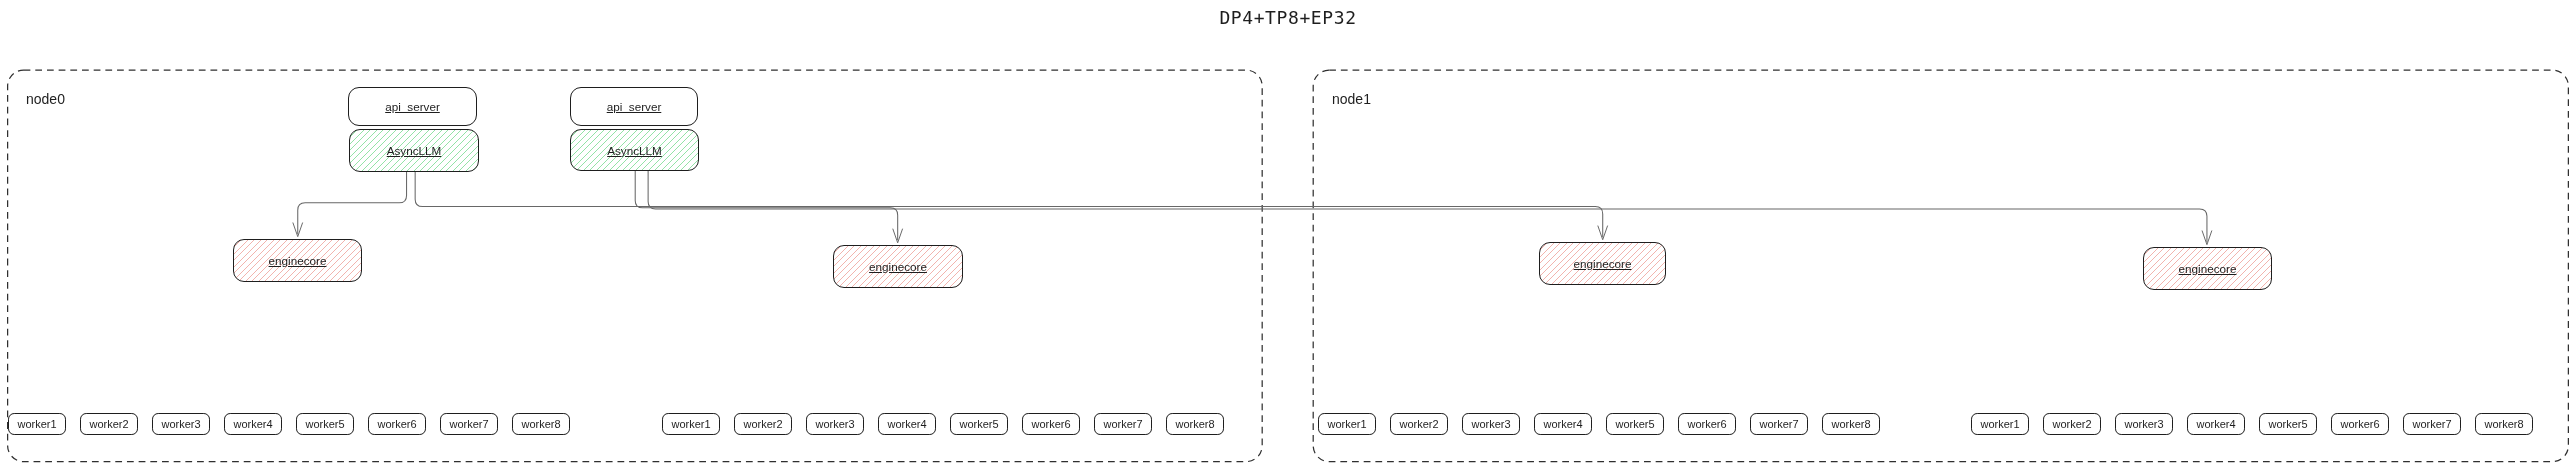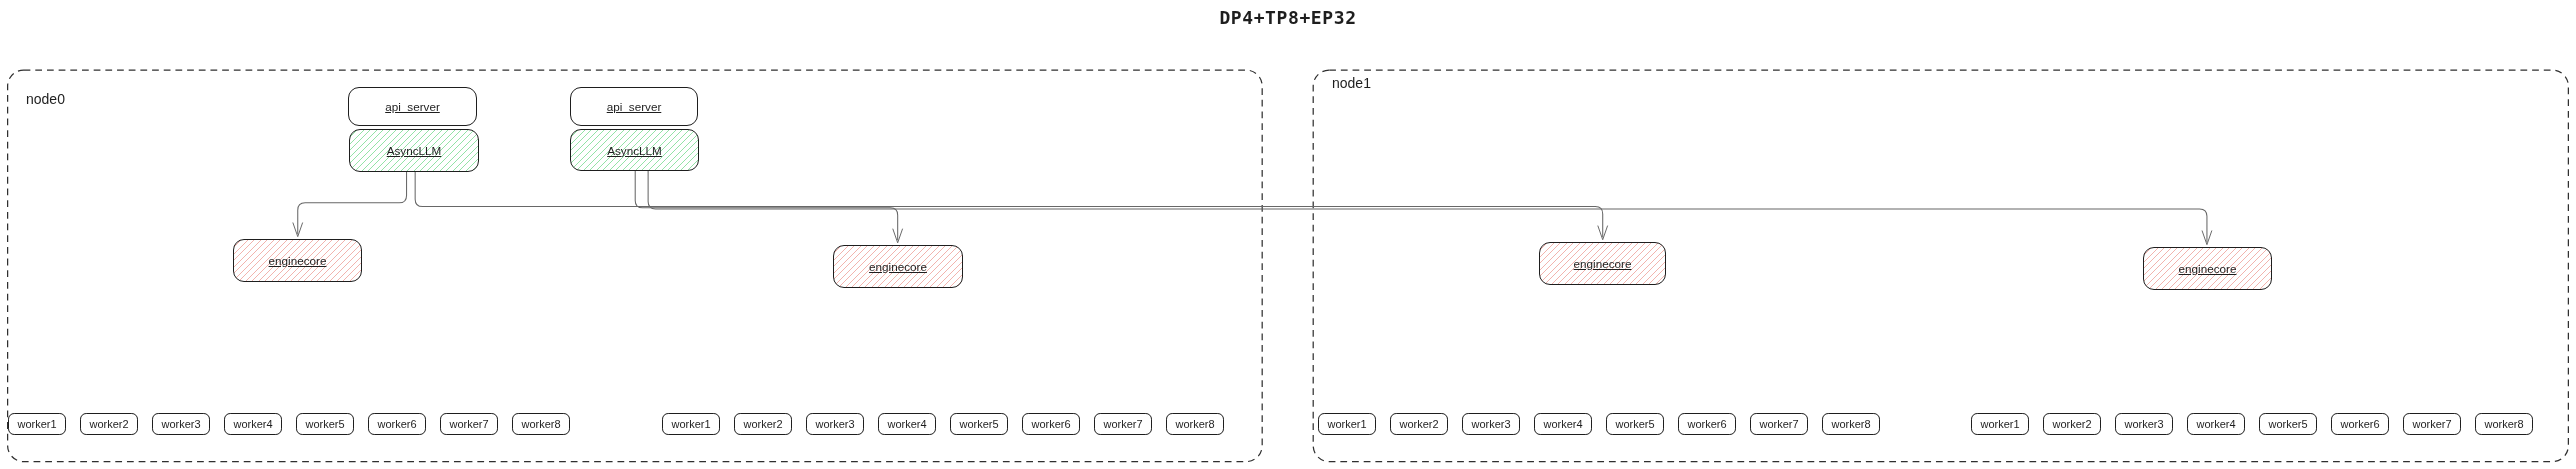--- a/index.html
+++ b/index.html
@@ -7,21 +7,21 @@
     --green-hatch:#94e3a7; --red-hatch:#f2b4ae; --node-border:#2f2f2f; --bg:#ffffff;
   }
   *{box-sizing:border-box;}
   html,body{margin:0;padding:0;}
   body{
     width:2576px;height:469px;position:relative;background:var(--bg);
     font-family:"Liberation Sans",sans-serif;color:var(--text);overflow:hidden;
   }
   .title{
     position:absolute;left:0;top:7.4px;width:100%;text-align:center;
-    font-family:"DejaVu Sans Mono",monospace;font-weight:bold;font-size:18px;
+    font-family:"DejaVu Sans Mono",monospace;font-weight:normal;font-size:18px;
     letter-spacing:0.6px;color:var(--text);
   }
   svg.layer{position:absolute;left:0;top:0;width:2576px;height:469px;pointer-events:none;}
   .node-label{
     position:absolute;font-family:Liberation Sans, sans-serif;font-size:14px;color:var(--text);
   }
   .box{
     position:absolute;border:1.2px solid var(--box-border);border-radius:11px;
     display:flex;align-items:center;justify-content:center;background:#fff;
     font-size:11.7px;color:var(--text);text-decoration:underline;
@@ -59,21 +59,21 @@
   <path d="M1032,278 L1032,326 Q1032,338 1044,338 L1447,338 Q1459,338 1459,350 L1459,391" fill="none" style="stroke:var(--edge)" stroke-width="1.7"></path>
   <polyline points="1451,372 1459,395 1467,372" fill="none" style="stroke:var(--edge)" stroke-width="1.6"></polyline>
 
   <path d="M1053,278 L1053,328 Q1053,340 1065,340 L3577,340 Q3589,340 3589,352 L3589,394" fill="none" style="stroke:var(--edge)" stroke-width="1.7"></path>
   <polyline points="3581,375 3589,398 3597,375" fill="none" style="stroke:var(--edge)" stroke-width="1.6"></polyline>
 </svg>
 
 <div class="title">DP4+TP8+EP32</div>
 
 <span class="node-label" style="left:26px;top:91px">node0</span>
-<span class="node-label" style="left:1332px;top:75px">node1</span>
+<span class="node-label" style="left:1332px;top:91px">node1</span>
 
 <div class="box" style="left:348px;top:87px;width:129px;height:39px">api_server</div>
 <div class="box hatch-green" style="left:349px;top:129px;width:130px;height:43px">AsyncLLM</div>
 
 <div class="box" style="left:570px;top:87px;width:128px;height:39px">api_server</div>
 <div class="box hatch-green" style="left:570px;top:129px;width:129px;height:42px">AsyncLLM</div>
 
 <div class="box hatch-red" style="left:233px;top:239px;width:129px;height:43px">enginecore</div>
 <div class="box hatch-red" style="left:833px;top:245px;width:130px;height:43px">enginecore</div>
 <div class="box hatch-red" style="left:1539px;top:242px;width:127px;height:43px">enginecore</div>

